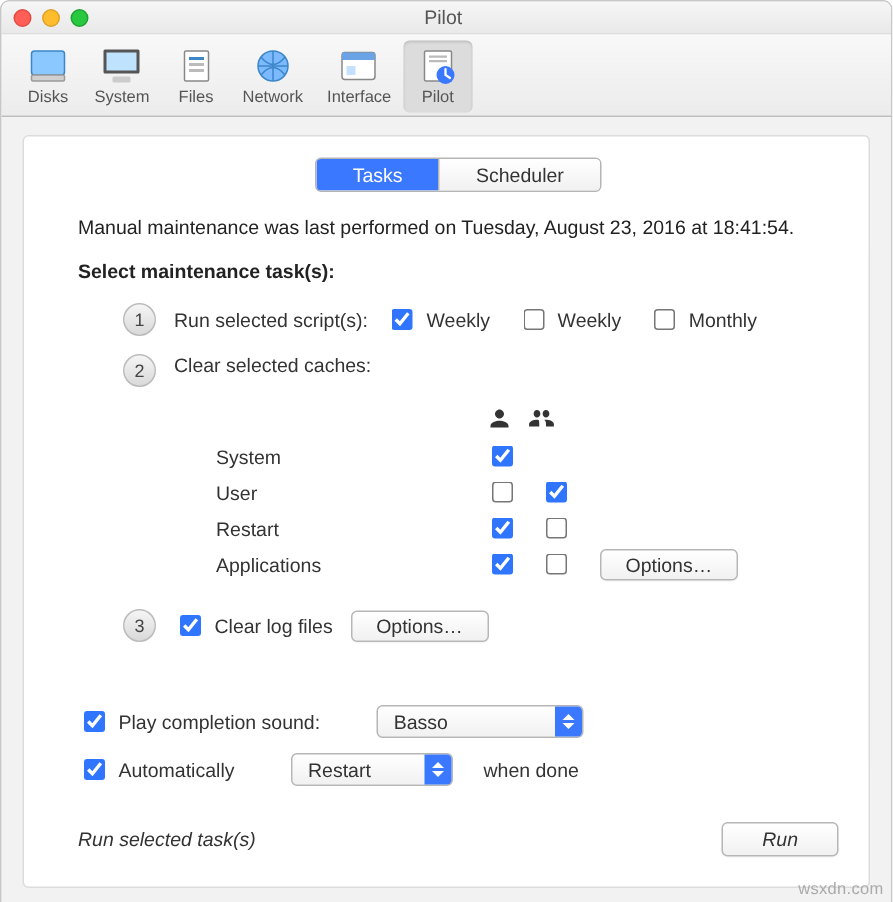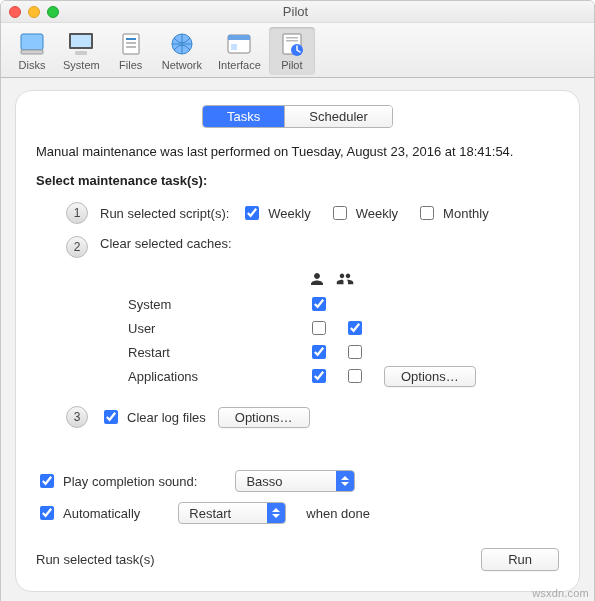--- a/index.html
+++ b/index.html
@@ -68,22 +68,22 @@
     width: 30px; height: 30px;
     display:flex; align-items:center; justify-content:center;
   }
   .content {
     background: #f2f2f2;
     padding: 12px 14px 16px 14px;
   }
   .panel {
     background: #fff;
     border: 1px solid #dcdcdc;
-    border-radius: 16px;
-    padding: 14px 20px 20px 20px;
+    border-radius: 4px;
+    padding: 14px 20px 20px 36px;
     min-height: 490px;
     position: relative;
   }
   .seg-wrap {
     display:flex; justify-content:center; margin-bottom: 16px;
   }
   .seg {
     display:flex;
     border:1px solid #b5b5b5;
     border-radius:4px;
@@ -162,20 +162,21 @@
   .popup .popup-arrow::before {
     content:""; border-left:4px solid transparent;border-right:4px solid transparent;border-bottom:4px solid #fff;margin-bottom:1px;
   }
   .popup .popup-arrow::after {
     content:""; border-left:4px solid transparent;border-right:4px solid transparent;border-top:4px solid #fff;margin-top:1px;
   }
   .lower-row { display:flex; align-items:center; gap:20px; margin: 10px 0;}
   .footer-row {
     display:flex; align-items:center; justify-content:space-between;
     margin-top: 24px;
+    font-style: italic;
   }
   .watermark {
     position:absolute; right:4px; bottom:-18px;
     font-size:11px; color:#aaa; letter-spacing:.2px;
   }
   svg { display:block; }
   .person-icon, .people-icon { width:18px;height:18px;fill:#333;}
 </style>
 </head>
 <body>
@@ -340,21 +341,21 @@
         <div class="mac-btn">Options…</div>
       </div>
 
       <div style="height:20px;"></div>
 
       <div class="lower-row">
         <label class="cb">
           <input type="checkbox" checked="" style="">
           <span>Play completion sound:</span>
         </label>
-        <div class="popup" style="width:120px;">
+        <div class="popup" style="width:138px;">
           <span style="flex:1;">Basso</span>
           <span class="popup-arrow"></span>
         </div>
       </div>
 
       <div class="lower-row">
         <label class="cb">
           <input type="checkbox" checked="" style="">
           <span>Automatically</span>
         </label>

